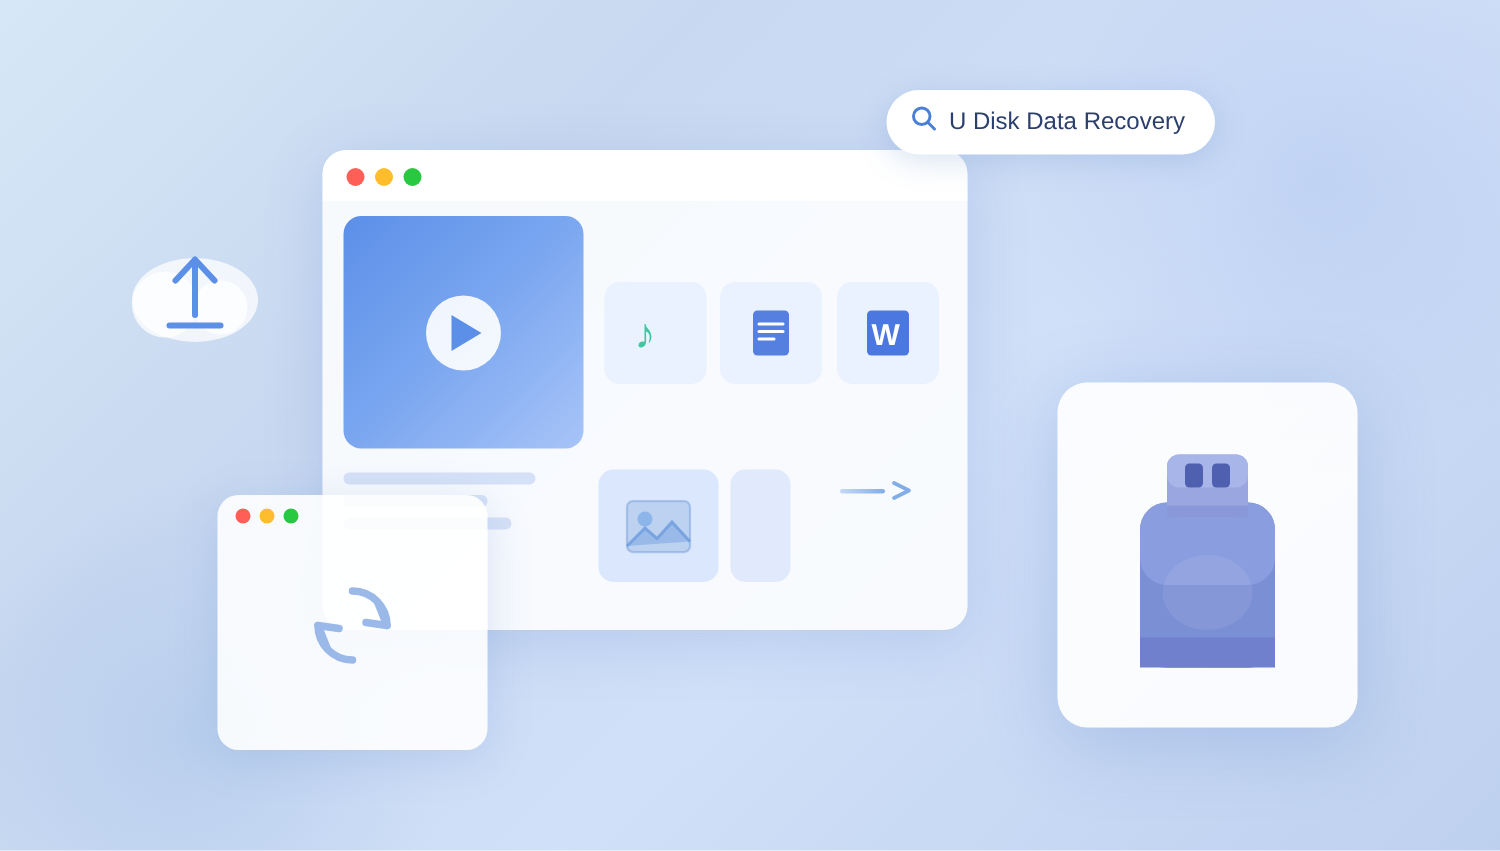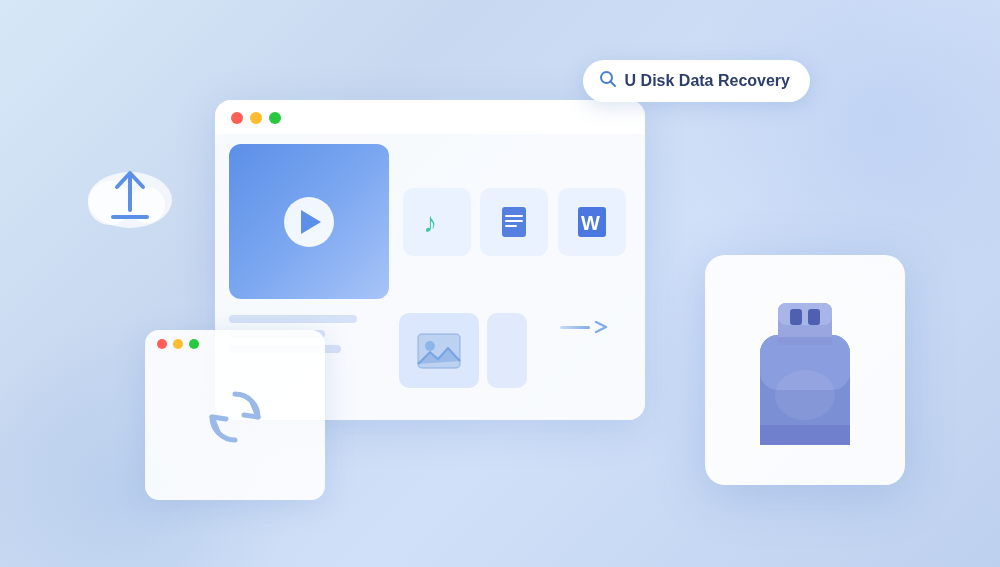--- a/index.html
+++ b/index.html
@@ -47,21 +47,21 @@
       box-shadow: 0 4px 20px rgba(100,140,200,0.25);
       z-index: 20;
       white-space: nowrap;
     }
     .search-pill .search-icon-svg {
       color: #4a7fd4;
       font-size: 16px;
     }
     .search-pill .search-text {
       font-size: 16px;
-      font-weight: 700;
+      font-weight: 400;
       color: #2c3e6b;
       text-align: right;
     }
 
     
     .cloud-upload {
       position: absolute;
       top: 155px;
       left: 75px;
       z-index: 15;

